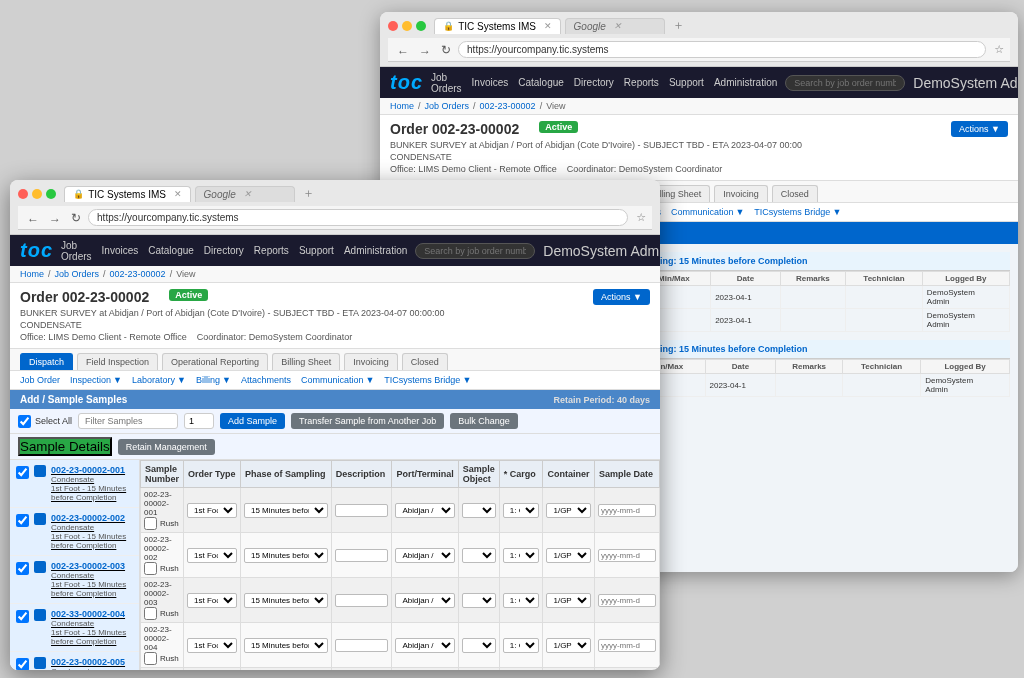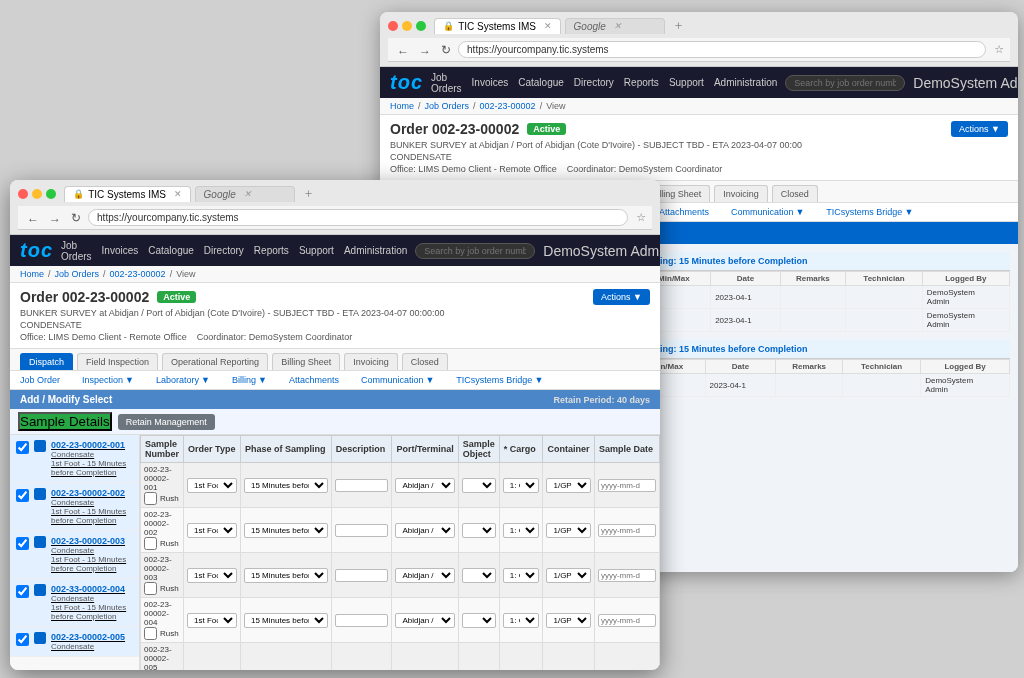--- a/index.html
+++ b/index.html
@@ -168,22 +168,22 @@
     .breadcrumb-link { color: #0066cc; cursor: pointer; }
 
     
     .order-header {
       background: #fff;
       padding: 6px 10px;
       border-bottom: 1px solid #ddd;
     }
     .order-title-row {
       display: flex;
-      align-items: center;
-      gap: 8px;
+      align-items: flex-start;
+      gap: 20px;
       margin-bottom: 3px;
     }
     .order-number {
       font-size: 14px;
       font-weight: bold;
       color: #333;
     }
     .status-badge {
       background: #28a745;
       color: #fff;
@@ -227,21 +227,21 @@
       background: #0066cc;
       color: #fff;
       border-color: #0066cc;
     }
 
     
     .sub-nav {
       background: #fff;
       padding: 4px 10px;
       display: flex;
-      gap: 22px;
+      gap: 10px;
       border-bottom: 1px solid #ddd;
       font-size: 9px;
     }
     .sub-nav-item {
       color: #0066cc;
       cursor: pointer;
       display: flex;
       align-items: center;
       gap: 2px;
     }
@@ -729,24 +729,35 @@
     <span class="sub-nav-item">Attachments</span>
     <span class="sub-nav-item">
       <span>Communication</span> ▼
     </span>
     <span class="sub-nav-item">
       <span>TICsystems Bridge</span> ▼
     </span>
   </div>
 
   <div class="panel-header">
-    <span>Add / Modify Select</span>
+    <span>Add / Sample Samples</span>
     <span class="retain-period">Retain Period: 40 days</span>
   </div>
 
+  <div class="toolbar">
+    <div class="select-all-row">
+      <input type="checkbox" checked="" style="">
+      <span>Select All</span>
+    </div>
+    <input class="toolbar-input" type="text" placeholder="Filter Samples" style="">
+    <input class="toolbar-number" type="number" value="1" style="">
+    <button class="toolbar-btn">Add Sample</button>
+    <button class="toolbar-btn-secondary">Transfer Sample from Another Job</button>
+    <button class="toolbar-btn-secondary">Bulk Change</button>
+  </div>
 
   <div style="background: #f0f5ff; padding: 3px 8px; display:flex; gap:6px; border-bottom:1px solid #ddd; align-items:center;">
     <button class="toolbar-btn-green">Sample Details</button>
     <button class="toolbar-btn-secondary">Retain Management</button>
   </div>
 
   <div class="samples-layout">
 
     <div class="sample-list-left">
 

